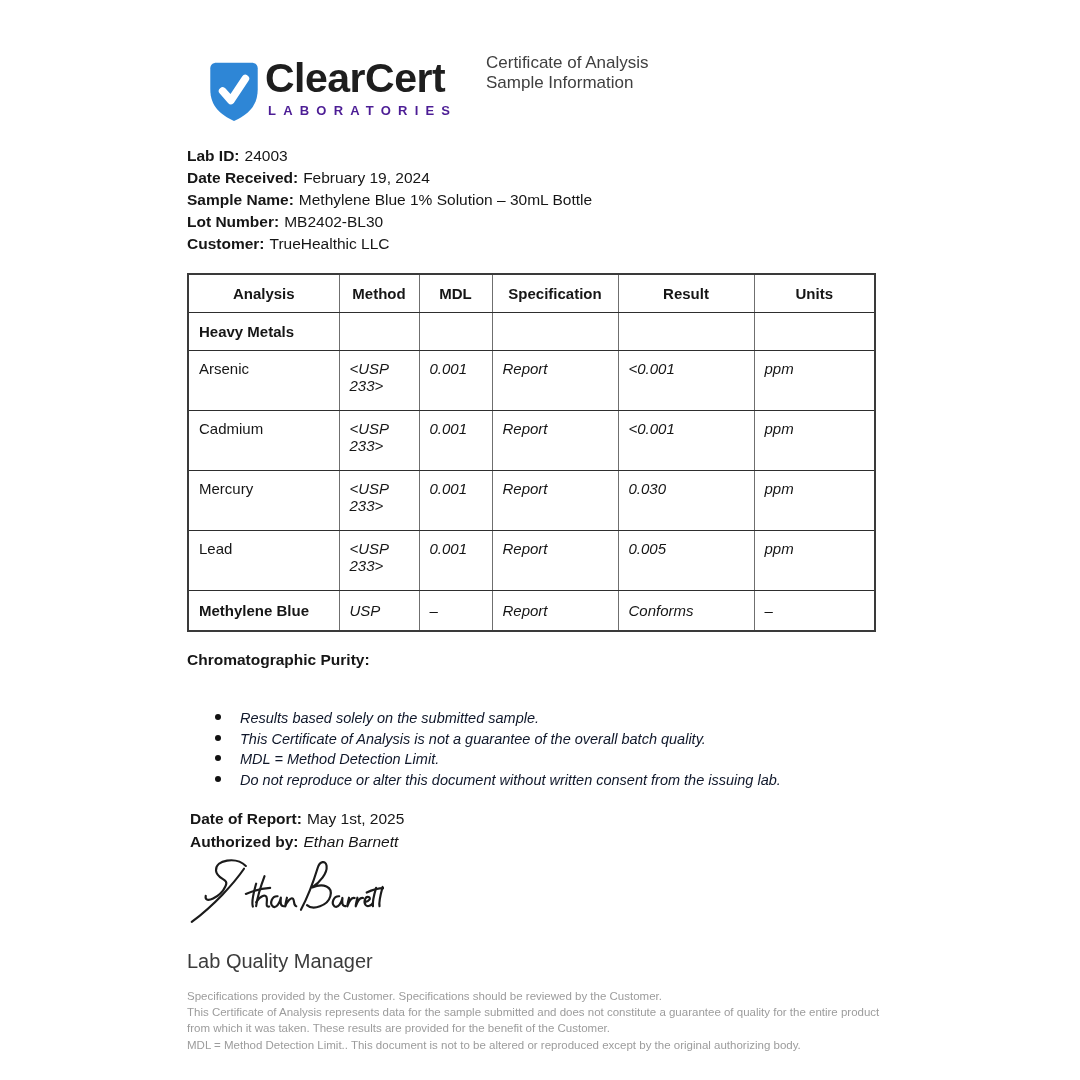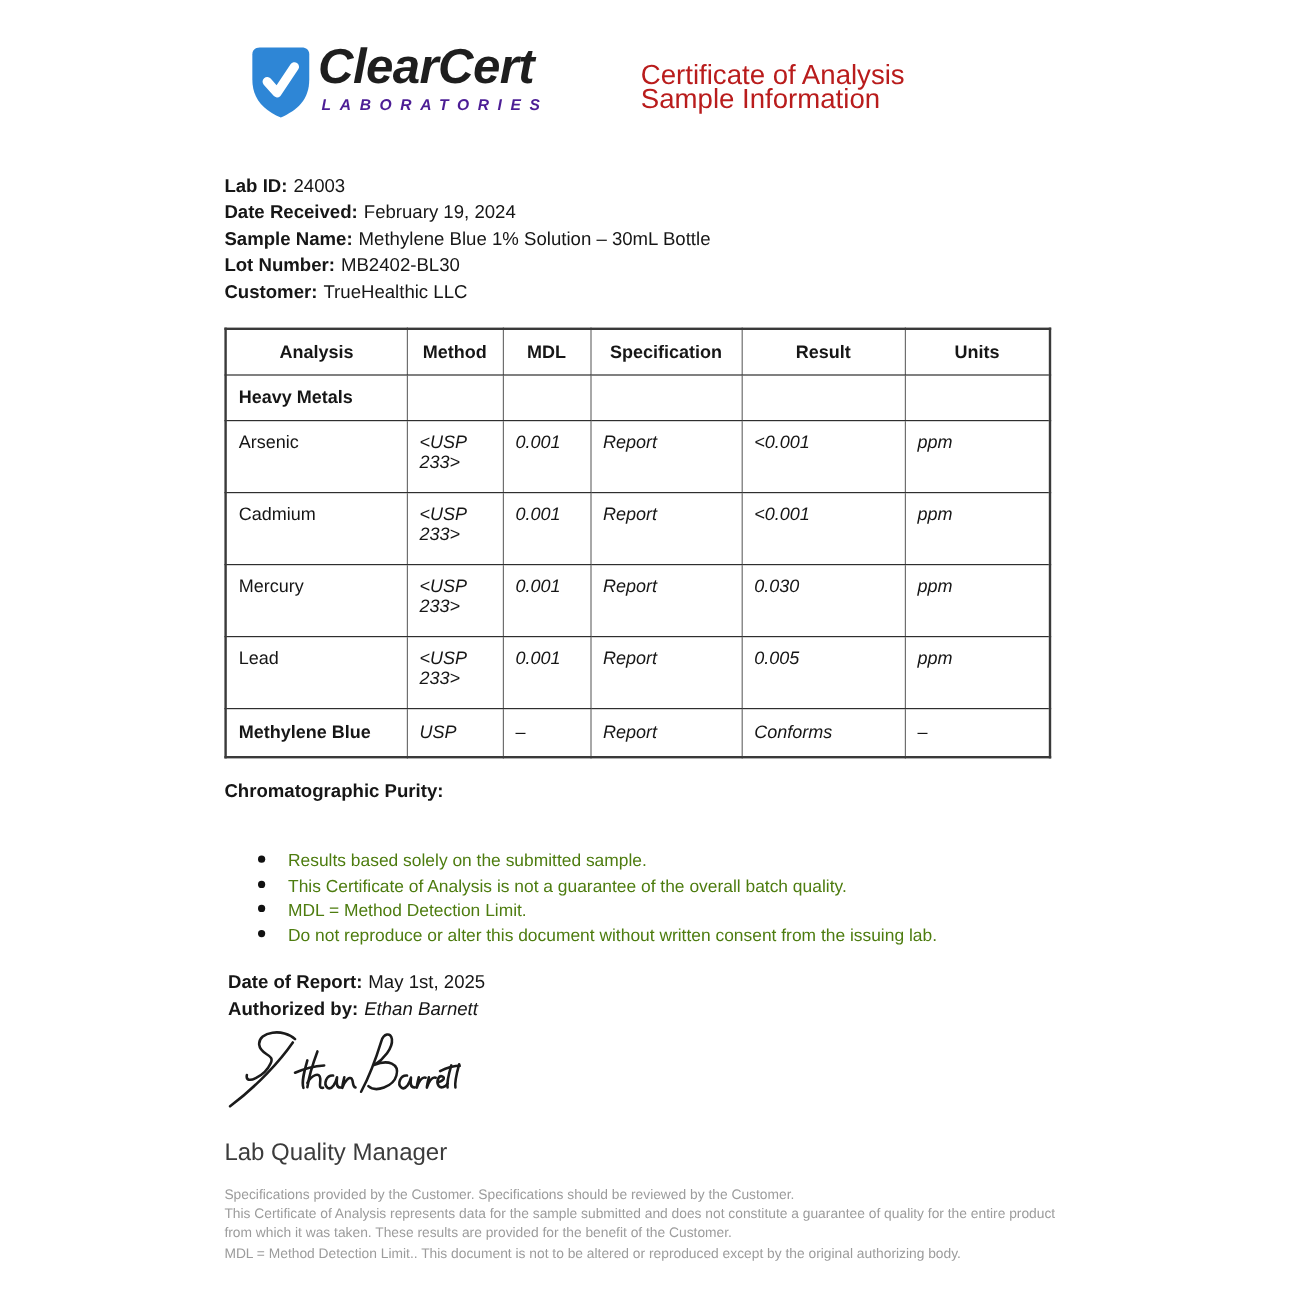--- a/index.html
+++ b/index.html
@@ -1,26 +1,26 @@
 <!DOCTYPE html>
 <html><head>
 <meta charset="utf-8">
 <style>
   * { margin:0; padding:0; box-sizing:border-box; }
   html,body { background:#ffffff; }
   body { font-family:"Liberation Sans", sans-serif; color:#161616; }
   .sheet { position:relative; width:1080px; height:1080px; background:#ffffff; overflow:hidden; }
 
   
-  .brand-block { position:absolute; left:207px; top:32px; display:flex; align-items:flex-start;font-style:italic; }
+  .brand-block { position:absolute; left:207px; top:55px; display:flex; align-items:flex-start; }
   .shield { width:54px; height:66px; margin-top:2px; }
   .brand-text { margin-left:4px; }
   .brand-name { font-size:41px; font-weight:700; letter-spacing:-0.5px; color:#1e1e1e; line-height:46px; }
   .brand-tagline { font-size:13px; font-weight:600; letter-spacing:7.2px; color:#4c1d95; margin-top:2px; margin-left:3px; }
-  .doc-title-block { position:absolute; left:486px; top:53px; font-size:23px; line-height:19.5px; color:#b91c1c;margin-left:48px; }
+  .doc-title-block { position:absolute; left:486px; top:53px; font-size:17px; line-height:19.5px; color:#404040; }
 
   
   .info-block { position:absolute; left:187px; top:145px; font-size:15.5px; line-height:22px; }
   .info-row b { font-weight:700; margin-right:5px; }
 
   
   .coa-table { position:absolute; left:187px; top:273px; width:687px; border-collapse:collapse; table-layout:fixed; font-size:15px; }
   .coa-table col.c1{width:151px;} .coa-table col.c2{width:80px;} .coa-table col.c3{width:73px;}
   .coa-table col.c4{width:126px;} .coa-table col.c5{width:136px;} .coa-table col.c6{width:121px;}
   .coa-table td, .coa-table th { border-left:1px solid #6f6f6f; border-right:1px solid #6f6f6f;
@@ -30,21 +30,21 @@
   .row-group td { height:38px; font-weight:700; vertical-align:middle; }
   .row-data td { height:60px; vertical-align:top; padding-top:9px; }
   .row-data td.ital, .row-final td.ital { font-style:italic; }
   .row-final td { height:41px; vertical-align:middle; }
   .row-final td:first-child { font-weight:700; }
 
   
   .purity-block { position:absolute; left:187px; top:648px; font-size:15.5px; line-height:23px; }
   .purity-heading { font-weight:700; }
   .disclaimers { position:absolute; left:215px; top:710px; }
-  .disclaimer { display:flex; align-items:baseline; font-size:14.5px; color:#4d7c0f; height:20.5px; }
+  .disclaimer { display:flex; align-items:baseline; font-size:14.5px; font-style:italic; color:#0f172a; height:20.5px; }
   .disclaimer .dot { width:6px; height:6px; border-radius:50%; background:#111; margin-right:19px; flex:0 0 6px; position:relative; top:-3px; }
 
   
   .report-block { position:absolute; left:190px; top:808px; font-size:15.5px; line-height:22.5px; }
   .report-block b { font-weight:700; margin-right:5px; }
   .auth-name { font-style:italic; }
   .signature { position:absolute; left:188px; top:855px; }
   .signer-title { position:absolute; left:187px; top:950px; font-size:20px; color:#3c3c3c; }
 
   

